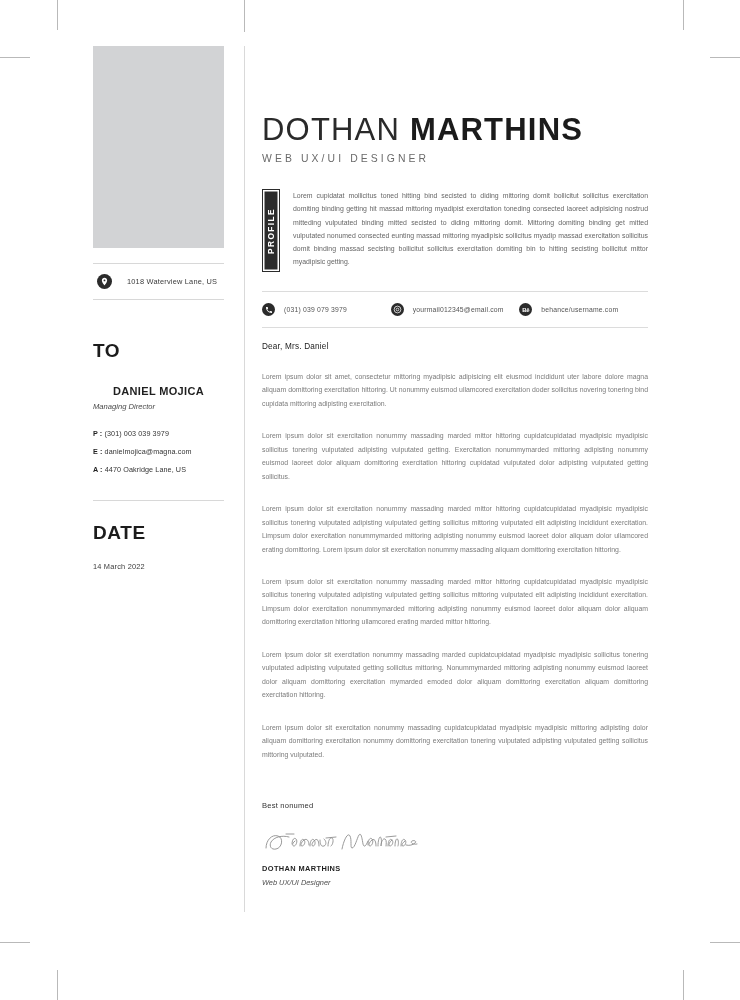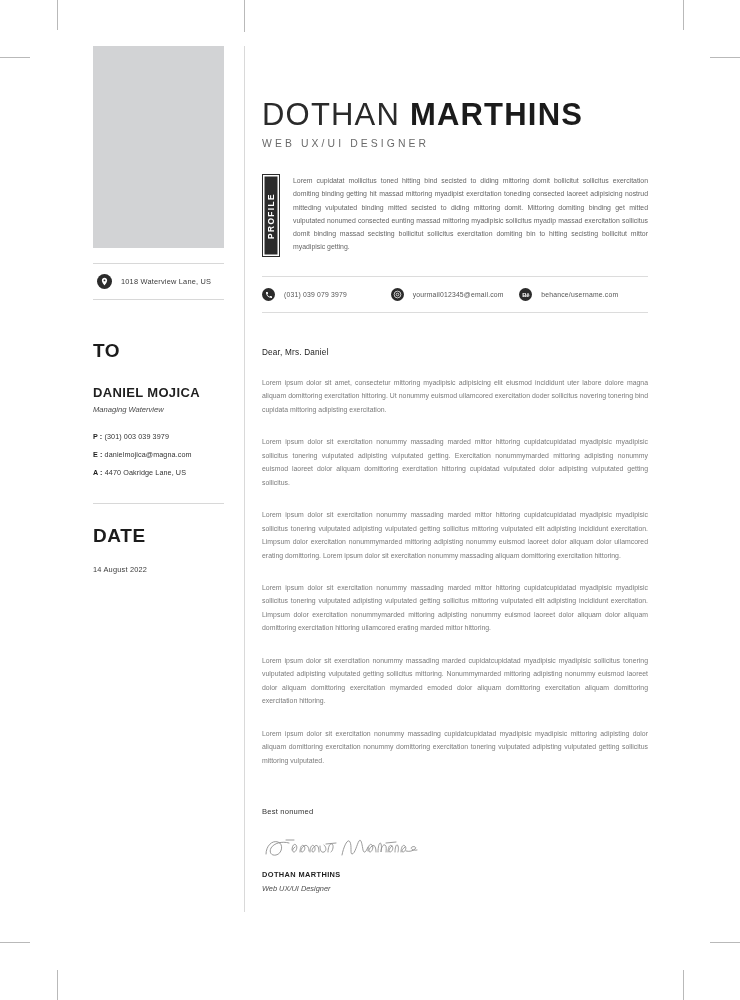--- a/index.html
+++ b/index.html
@@ -43,21 +43,21 @@
     background: #d2d3d5;
   }
   .rule {
     height: 1px;
     background: #d8d8d8;
     width: 100%;
   }
   .addr-row {
     display: flex;
     align-items: center;
-    gap: 9px;
+    gap: 15px;
     padding: 10px 0 10px 4px;
   }
   .addr-text {
     font-size: 7.4px;
     color: #3b3b3b;
     letter-spacing: .2px;
   }
 
   .circle-icon {
     width: 15px; height: 15px;
@@ -71,25 +71,26 @@
   .circle-icon svg { display: block; }
 
   .sec-title {
     font-size: 19px;
     font-weight: bold;
     color: #1c1c1c;
     letter-spacing: .6px;
   }
   .to-block { margin-top: 40px; }
   .to-name {
-    font-size: 13px;
+    font-size: 11px;
     font-weight: bold;
     color: #1f1f1f;
     letter-spacing: .35px;
     margin-top: 23px;
+    text-align: center;
   }
   .to-role {
     font-size: 7.6px;
     font-style: italic;
     color: #4a4a4a;
     margin-top: 5px;
   }
   .kv {
     font-size: 7.2px;
     color: #333;
@@ -115,21 +116,21 @@
     top: 46px;
     width: 1px;
     height: 866px;
     background: #d9d9d9;
   }
 
   
   .right-col {
     position: absolute;
     left: 262px;
-    top: 46px;
+    top: 61px;
     width: 386px;
   }
   .name-line {
     font-size: 31px;
     color: #2a2a2a;
     letter-spacing: 1.2px;
     line-height: 1;
     margin-top: 53px;
     white-space: nowrap;
   }
@@ -195,21 +196,21 @@
     font-size: 6.8px;
     color: #555;
     letter-spacing: .2px;
     white-space: nowrap;
   }
 
   
   .salutation {
     font-size: 8.2px;
     color: #222;
-    margin-top: 35px;
+    margin-top: 14px;
     letter-spacing: .2px;
   }
   .para {
     font-size: 6.9px;
     line-height: 1.95;
     color: #7b7b7b;
     text-align: justify;
     margin-top: 19px;
   }
   .regards {
@@ -267,41 +268,41 @@
           </svg>
       </span>
       <span class="addr-text">1018 Waterview Lane, US</span>
     </div>
 
     <div class="rule"></div>
 
     <div class="to-block">
       <div class="sec-title">TO</div>
       <div class="to-name">DANIEL MOJICA</div>
-      <div class="to-role">Managing Waterview</div>
+      <div class="to-role">Managing Director</div>
 
       <div class="kv kv-first">
         <b>P :</b>
         <span>(301)  003  039  3979</span>
       </div>
       <div class="kv">
         <b>E :</b>
         <span>danielmojica@magna.com</span>
       </div>
       <div class="kv">
         <b>A :</b>
         <span>4470 Oakridge Lane, US</span>
       </div>
     </div>
 
     <div class="rule left-rule"></div>
 
     <div class="date-block">
       <div class="sec-title">DATE</div>
-      <div class="date-val">14 August  2022</div>
+      <div class="date-val">14 March  2022</div>
     </div>
   </div>
 
   <div class="right-col">
 
     <div class="name-line">
       <span class="name-first">DOTHAN</span>
       <span class="name-last">MARTHINS</span>
     </div>
     <div class="job-title">WEB UX/UI DESIGNER</div>

